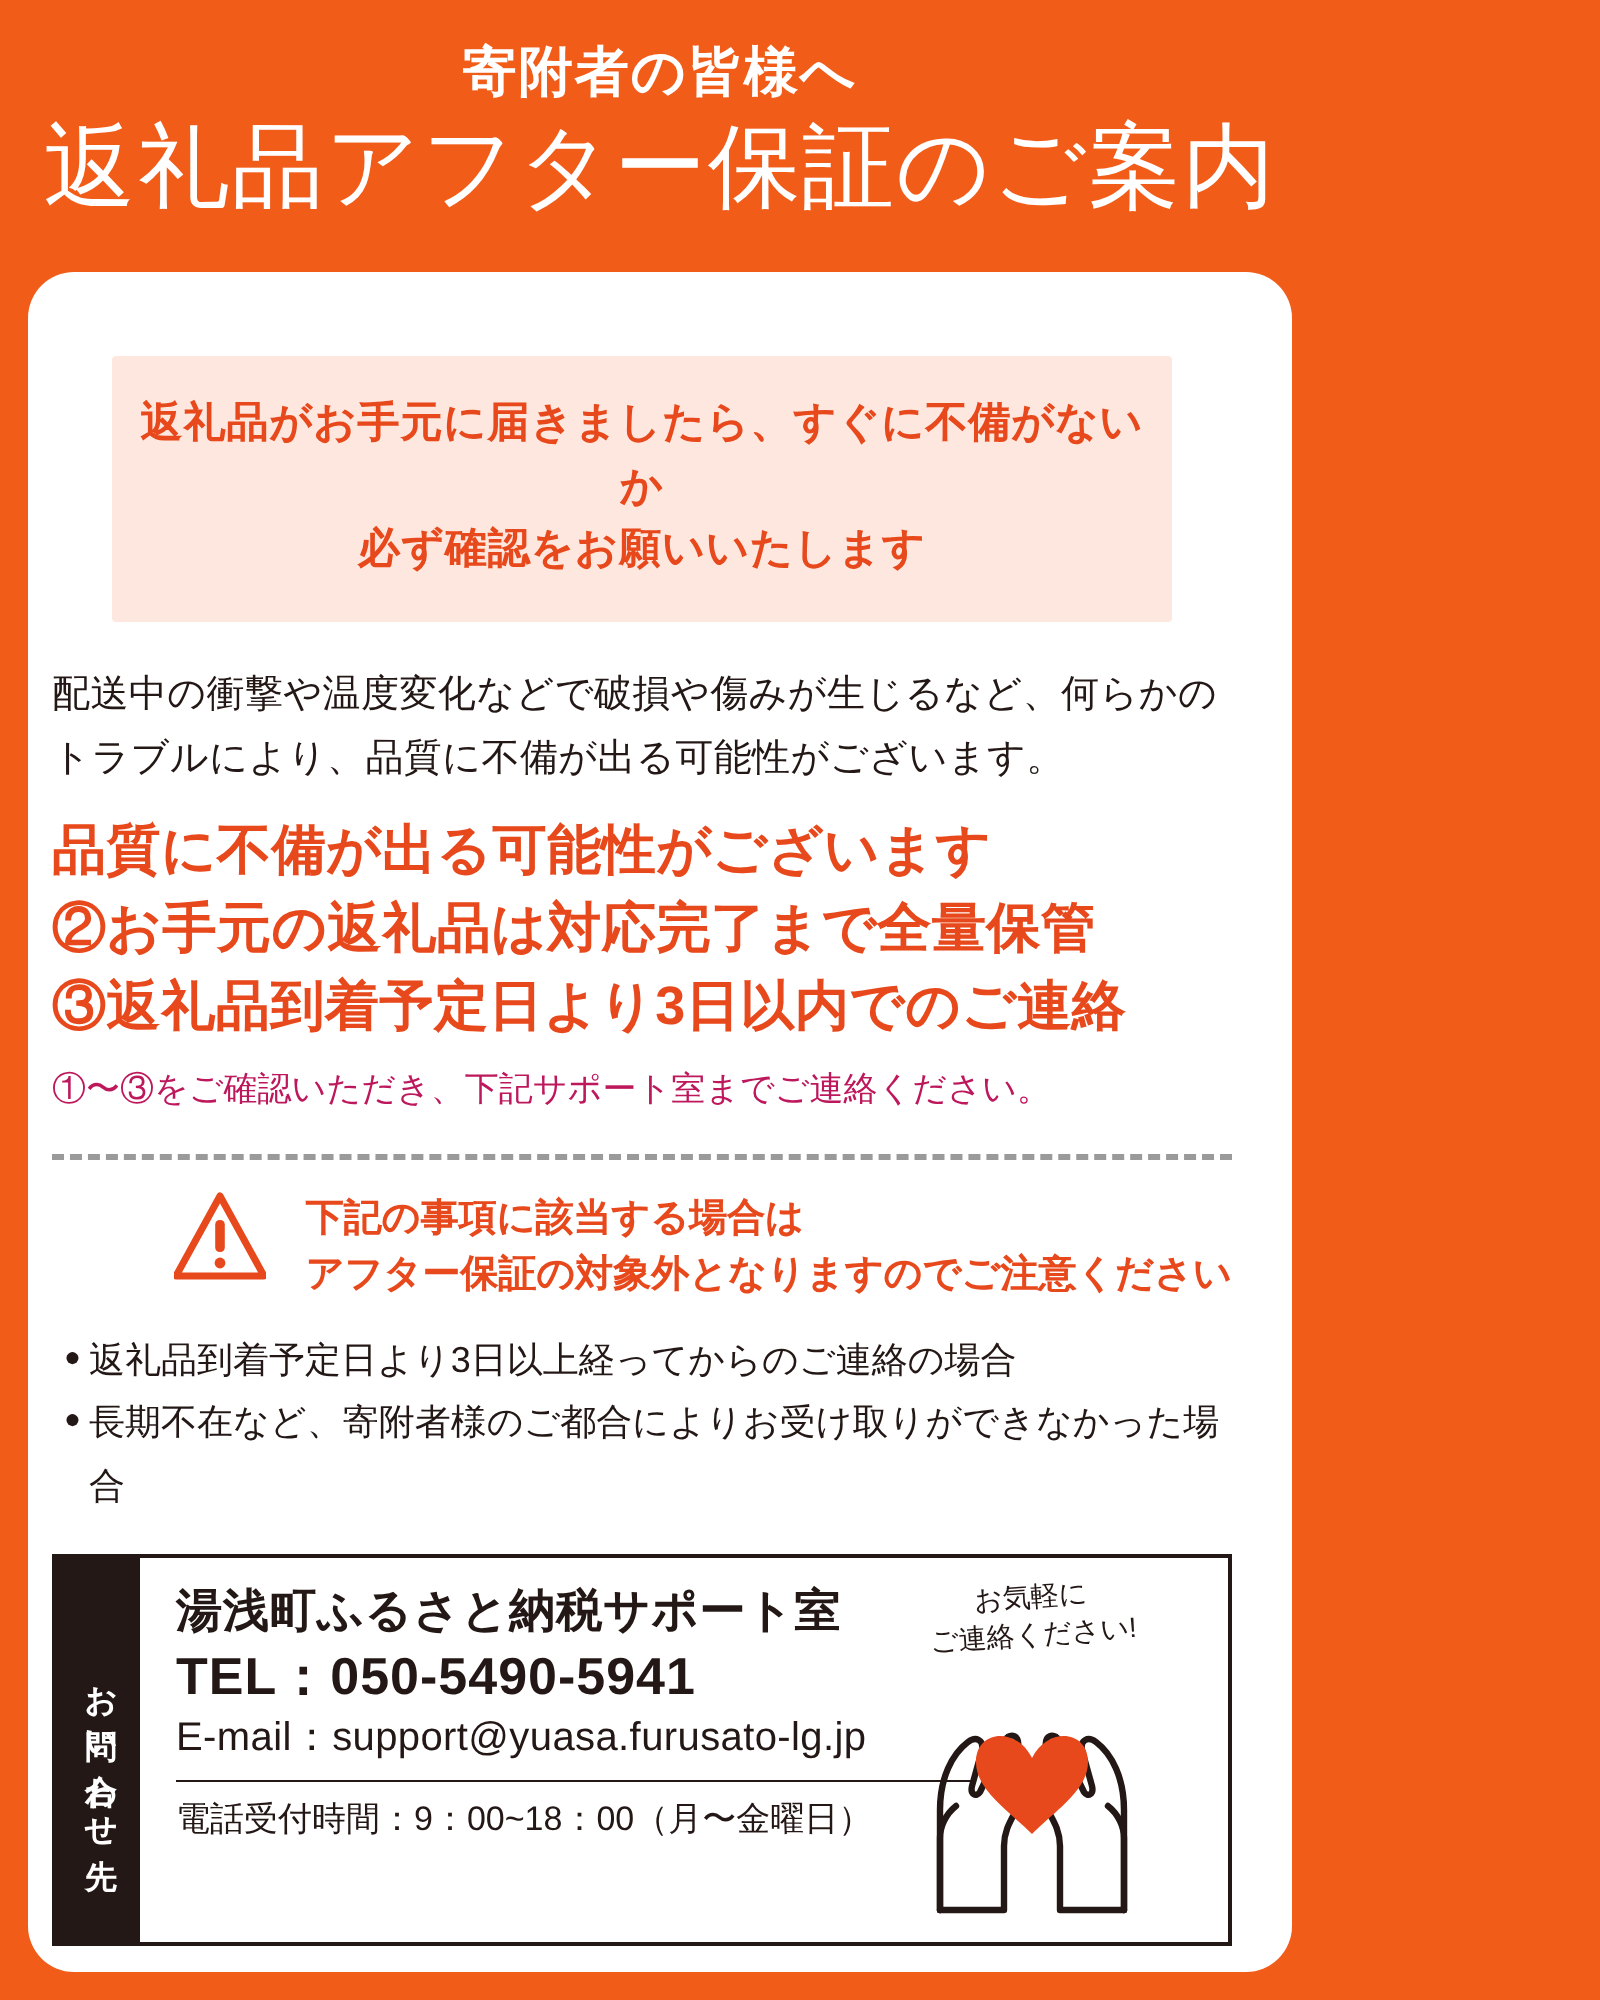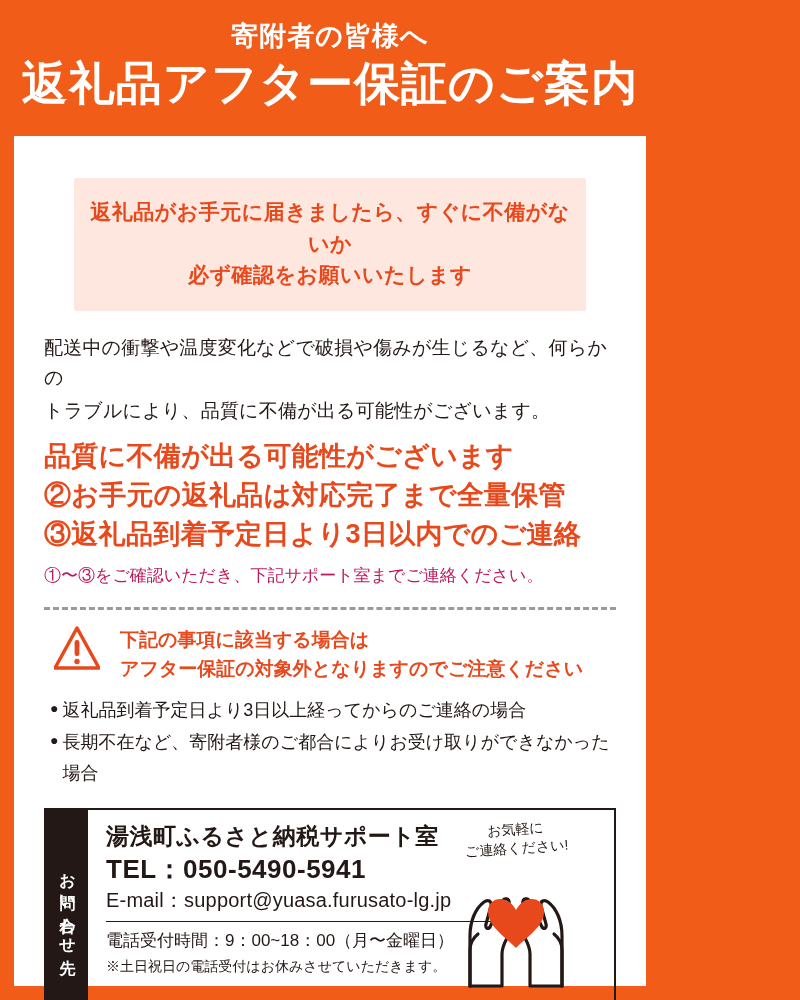--- a/index.html
+++ b/index.html
@@ -30,34 +30,35 @@
     color: #ffffff;
     font-size: 27px;
     font-weight: bold;
     letter-spacing: 1px;
     line-height: 1.1;
     margin-bottom: 6px;
   }
   .header-title {
     color: #ffffff;
     font-size: 46px;
-    font-weight: bold;
+    font-weight: normal;
     letter-spacing: 1px;
     line-height: 1.12;
   }
   
   .body-card {
     position: absolute;
     top: 136px;
     left: 14px;
     right: 14px;
     bottom: 14px;
     background: #ffffff;
     box-sizing: border-box;
-    padding: 26px 30px 20px 30px;
+    padding: 26px 30px 20px 12px;
+    border-radius: 23px;
   }
   .notice-box {
     background: #fde7de;
     border-radius: 2px;
     text-align: center;
     padding: 18px 10px 20px 10px;
     margin: 16px 30px 22px 30px;
   }
   .notice-line {
     color: #e8491c;
@@ -93,20 +94,21 @@
     margin: 18px 0 14px 0;
     border: 0;
     border-top: 3px dashed #9a9a9a;
   }
   
   .warn-row {
     display: flex;
     align-items: flex-start;
     gap: 20px;
     padding-left: 10px;
+    justify-content: flex-end;
   }
   .warn-icon {
     flex: 0 0 auto;
     width: 46px;
     height: 44px;
     position: relative;
     margin-top: 2px;
   }
   .warn-icon svg { display: block; }
   .warn-text {
@@ -273,21 +275,20 @@
     </div>
 
     <div class="contact">
       <div class="contact-tab">お問い合わせ先</div>
       <div class="contact-main">
         <div class="org-name">湯浅町ふるさと納税サポート室</div>
         <div class="tel">TEL：050-5490-5941</div>
         <div class="email">E-mail：support@yuasa.furusato-lg.jp</div>
         <hr class="contact-rule">
         <div class="hours">電話受付時間：9：00~18：00（月〜金曜日）</div>
-        <div class="hours-note">※土日祝日の電話受付はお休みさせていただきます。</div>
 
         <div class="contact-art">
           <div class="art-caption">
             <div>お気軽に</div>
             <div>ご連絡ください!</div>
           </div>
           <svg width="180" height="140" viewBox="0 0 180 140" style="position:absolute;top:42px;left:0;">
 
             <path d="M44 128 L44 78 C44 62 50 50 58 44 C62 41 66 43 65 48 L60 66
                      C59 70 62 72 64 69 L76 44 C78 39 84 40 83 46 L78 72

